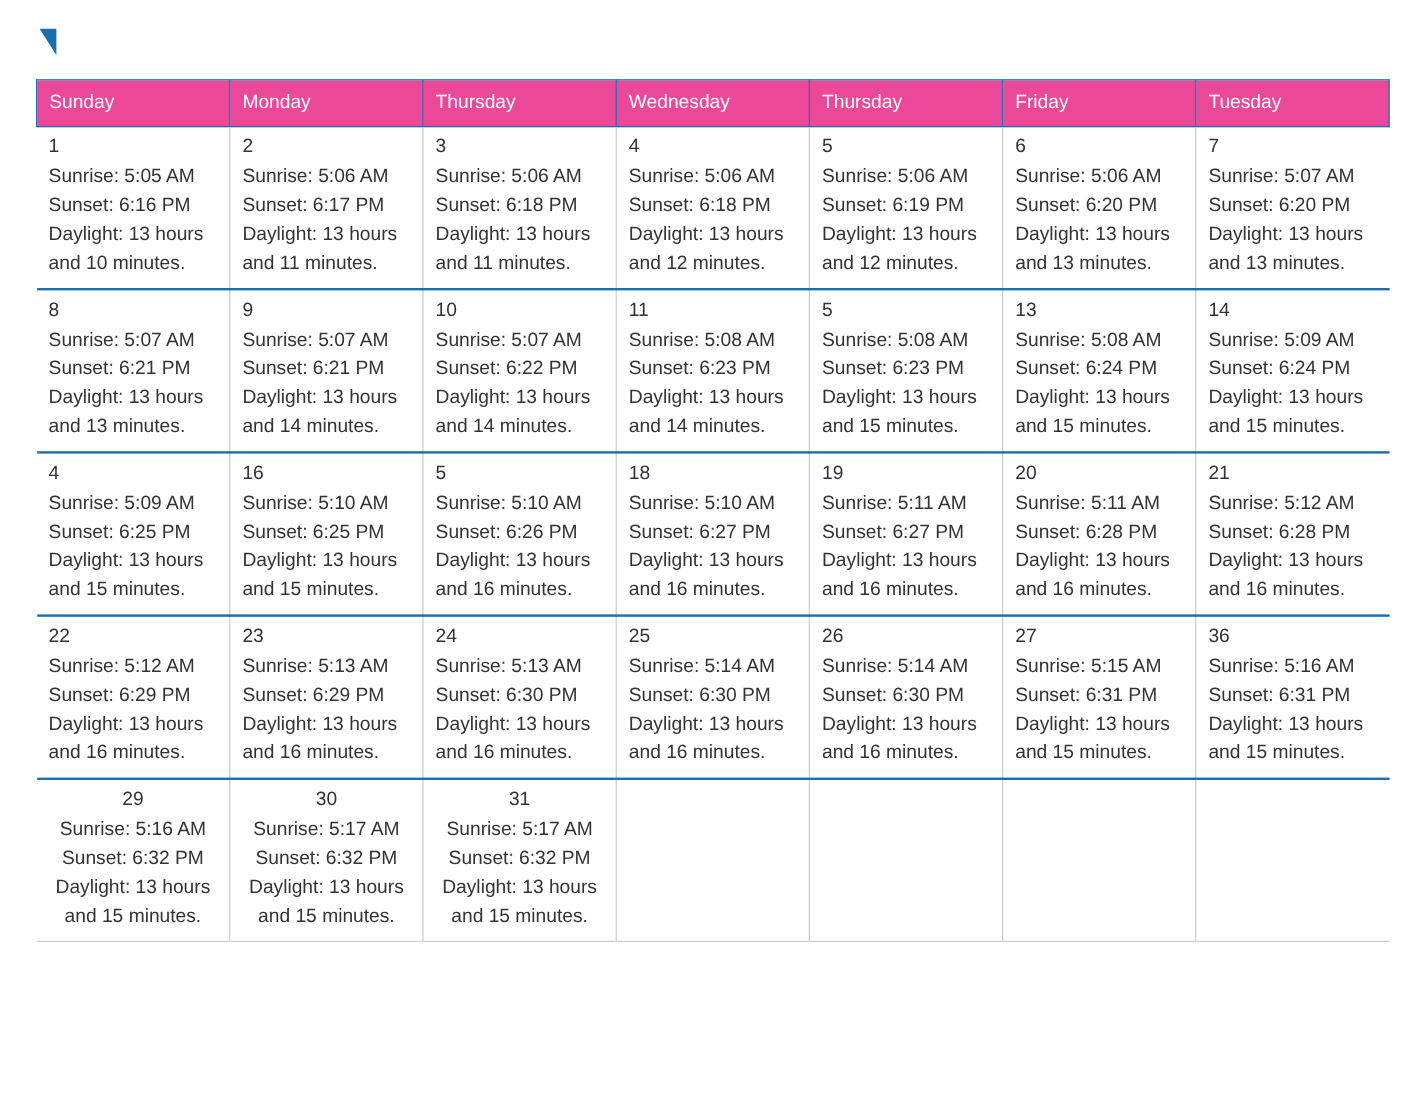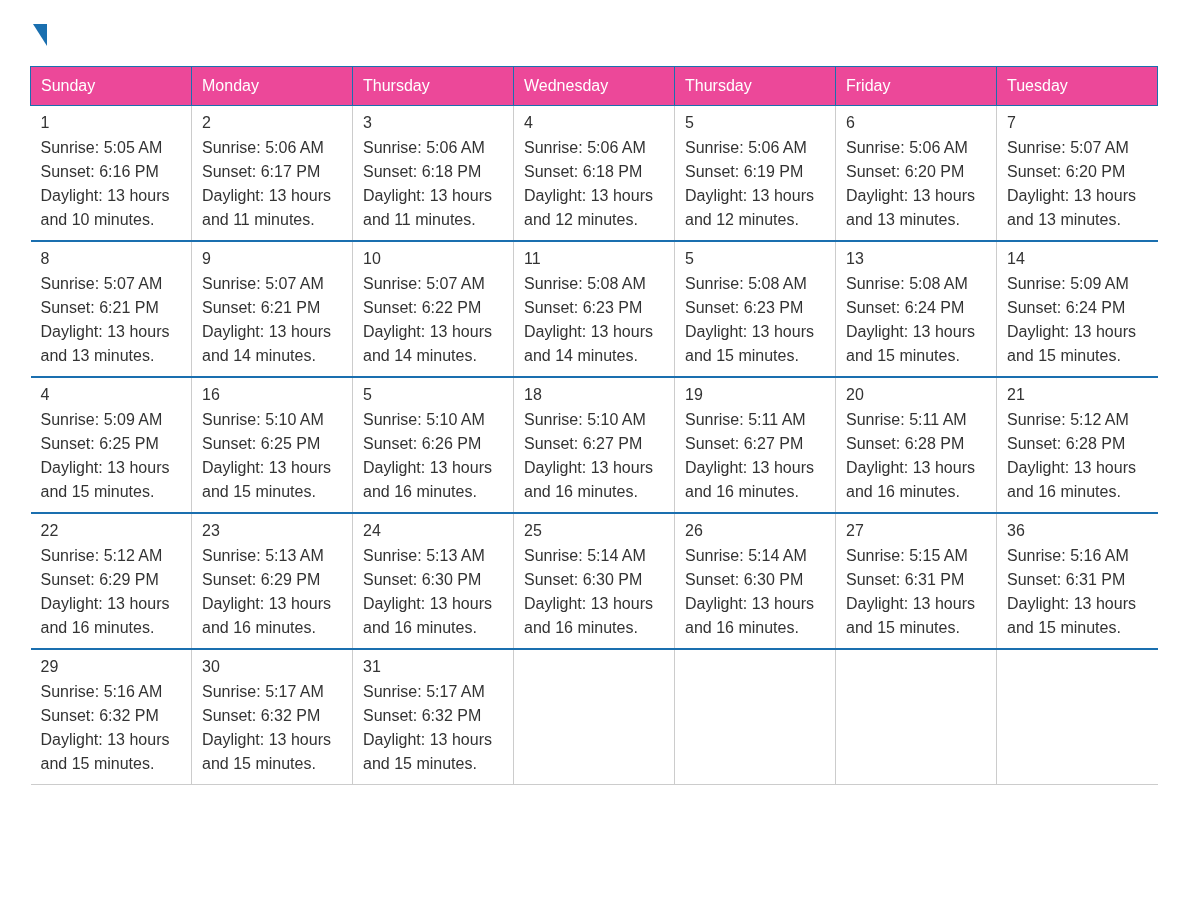--- a/index.html
+++ b/index.html
@@ -94,20 +94,21 @@
       margin-bottom: 4px;
       display: block;
     }
     .day-info {
       font-size: 16px;
       line-height: 1.5;
       color: #333;
     }
     tbody tr:last-child {
       border-bottom: 1px solid #ccc;
+      text-align: center;
     }
   </style>
 </head>
 <body>
 
 <div class="header">
   <div class="logo">
     <div class="logo-top">
       <span class="logo-general"></span>
       <div class="logo-triangle"></div>

